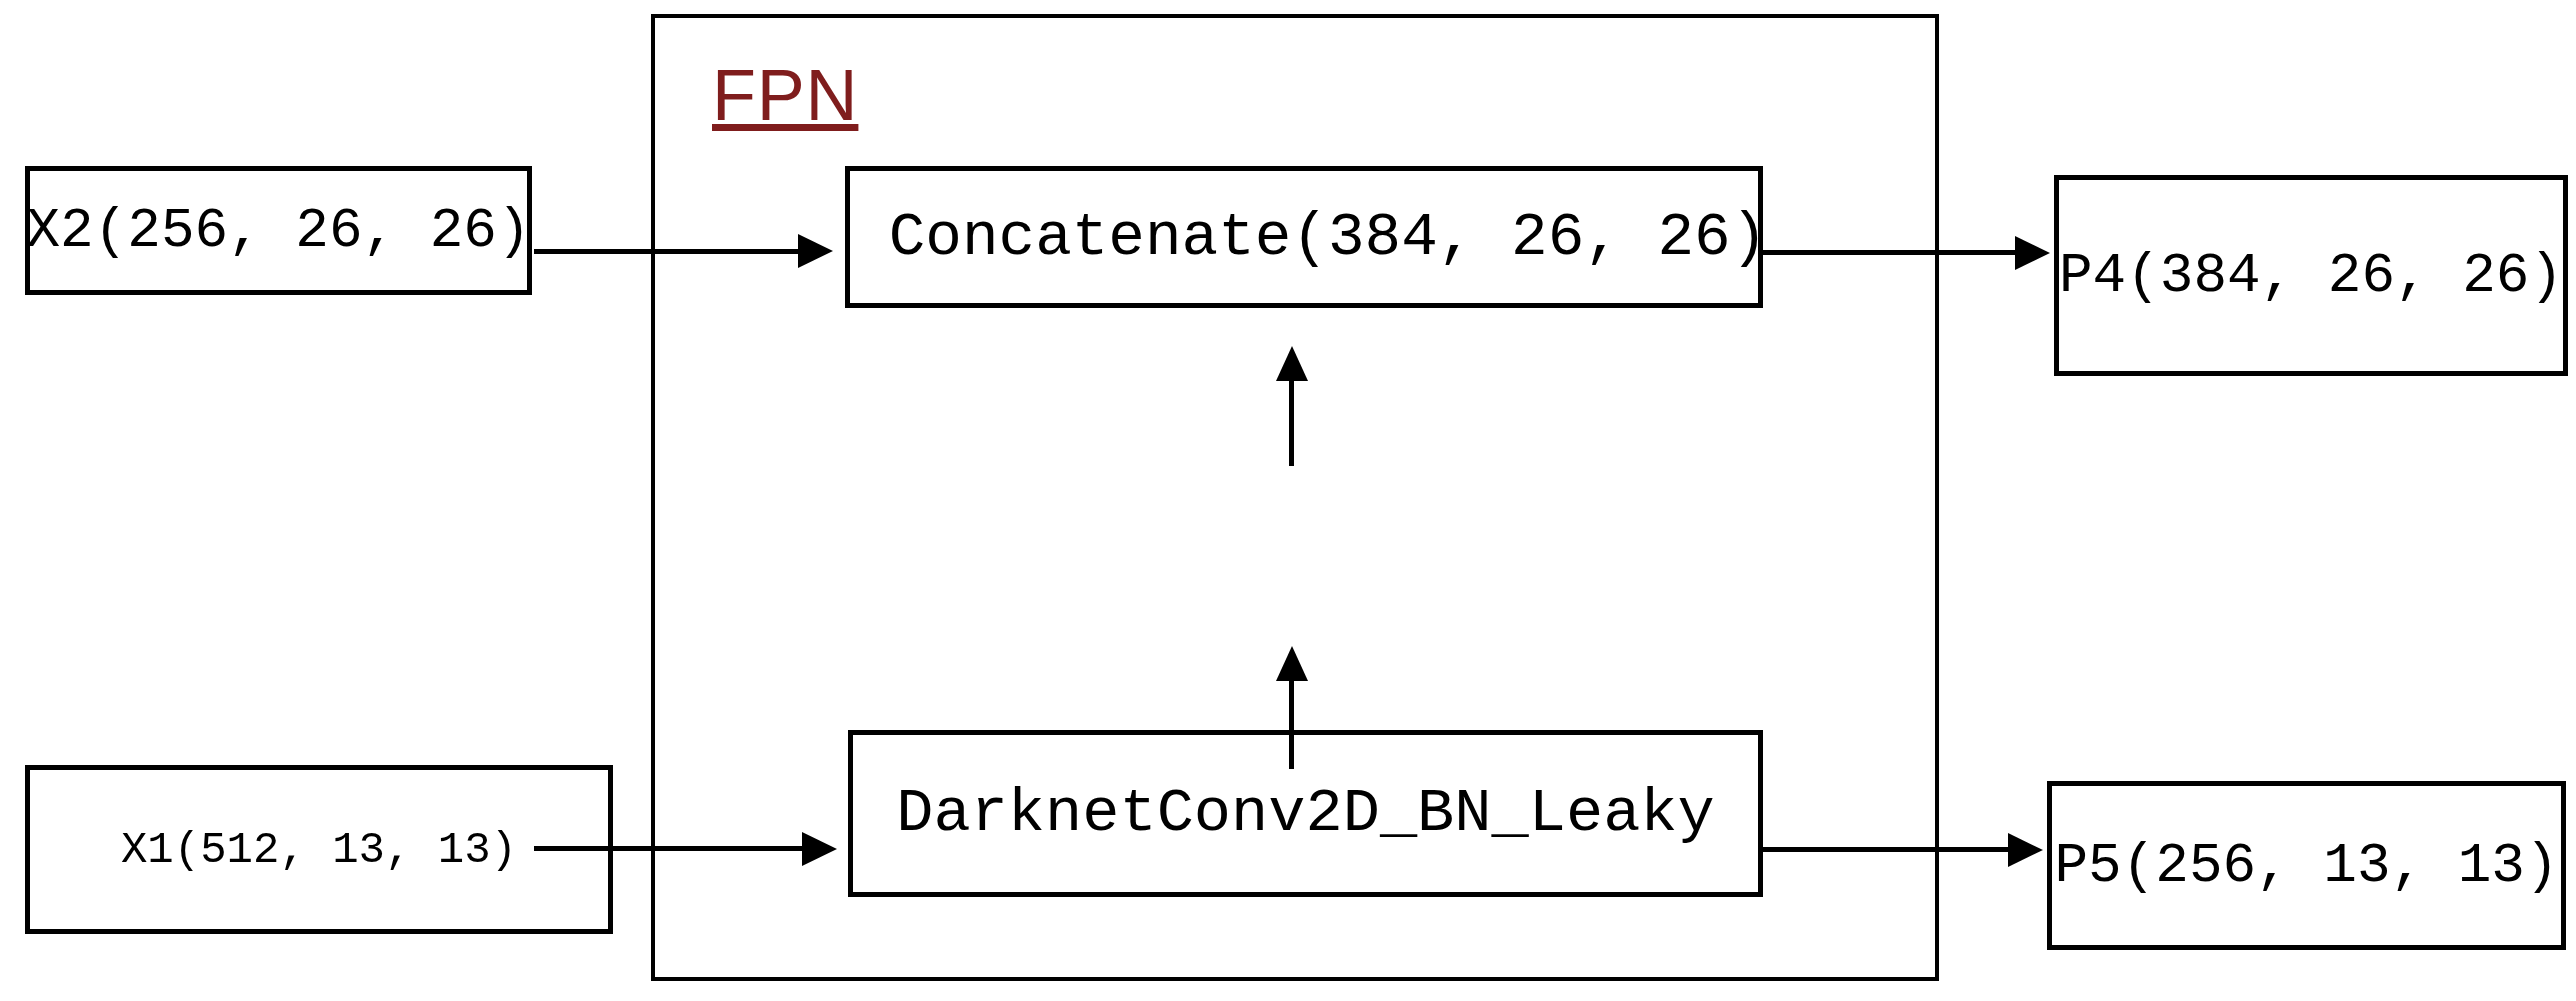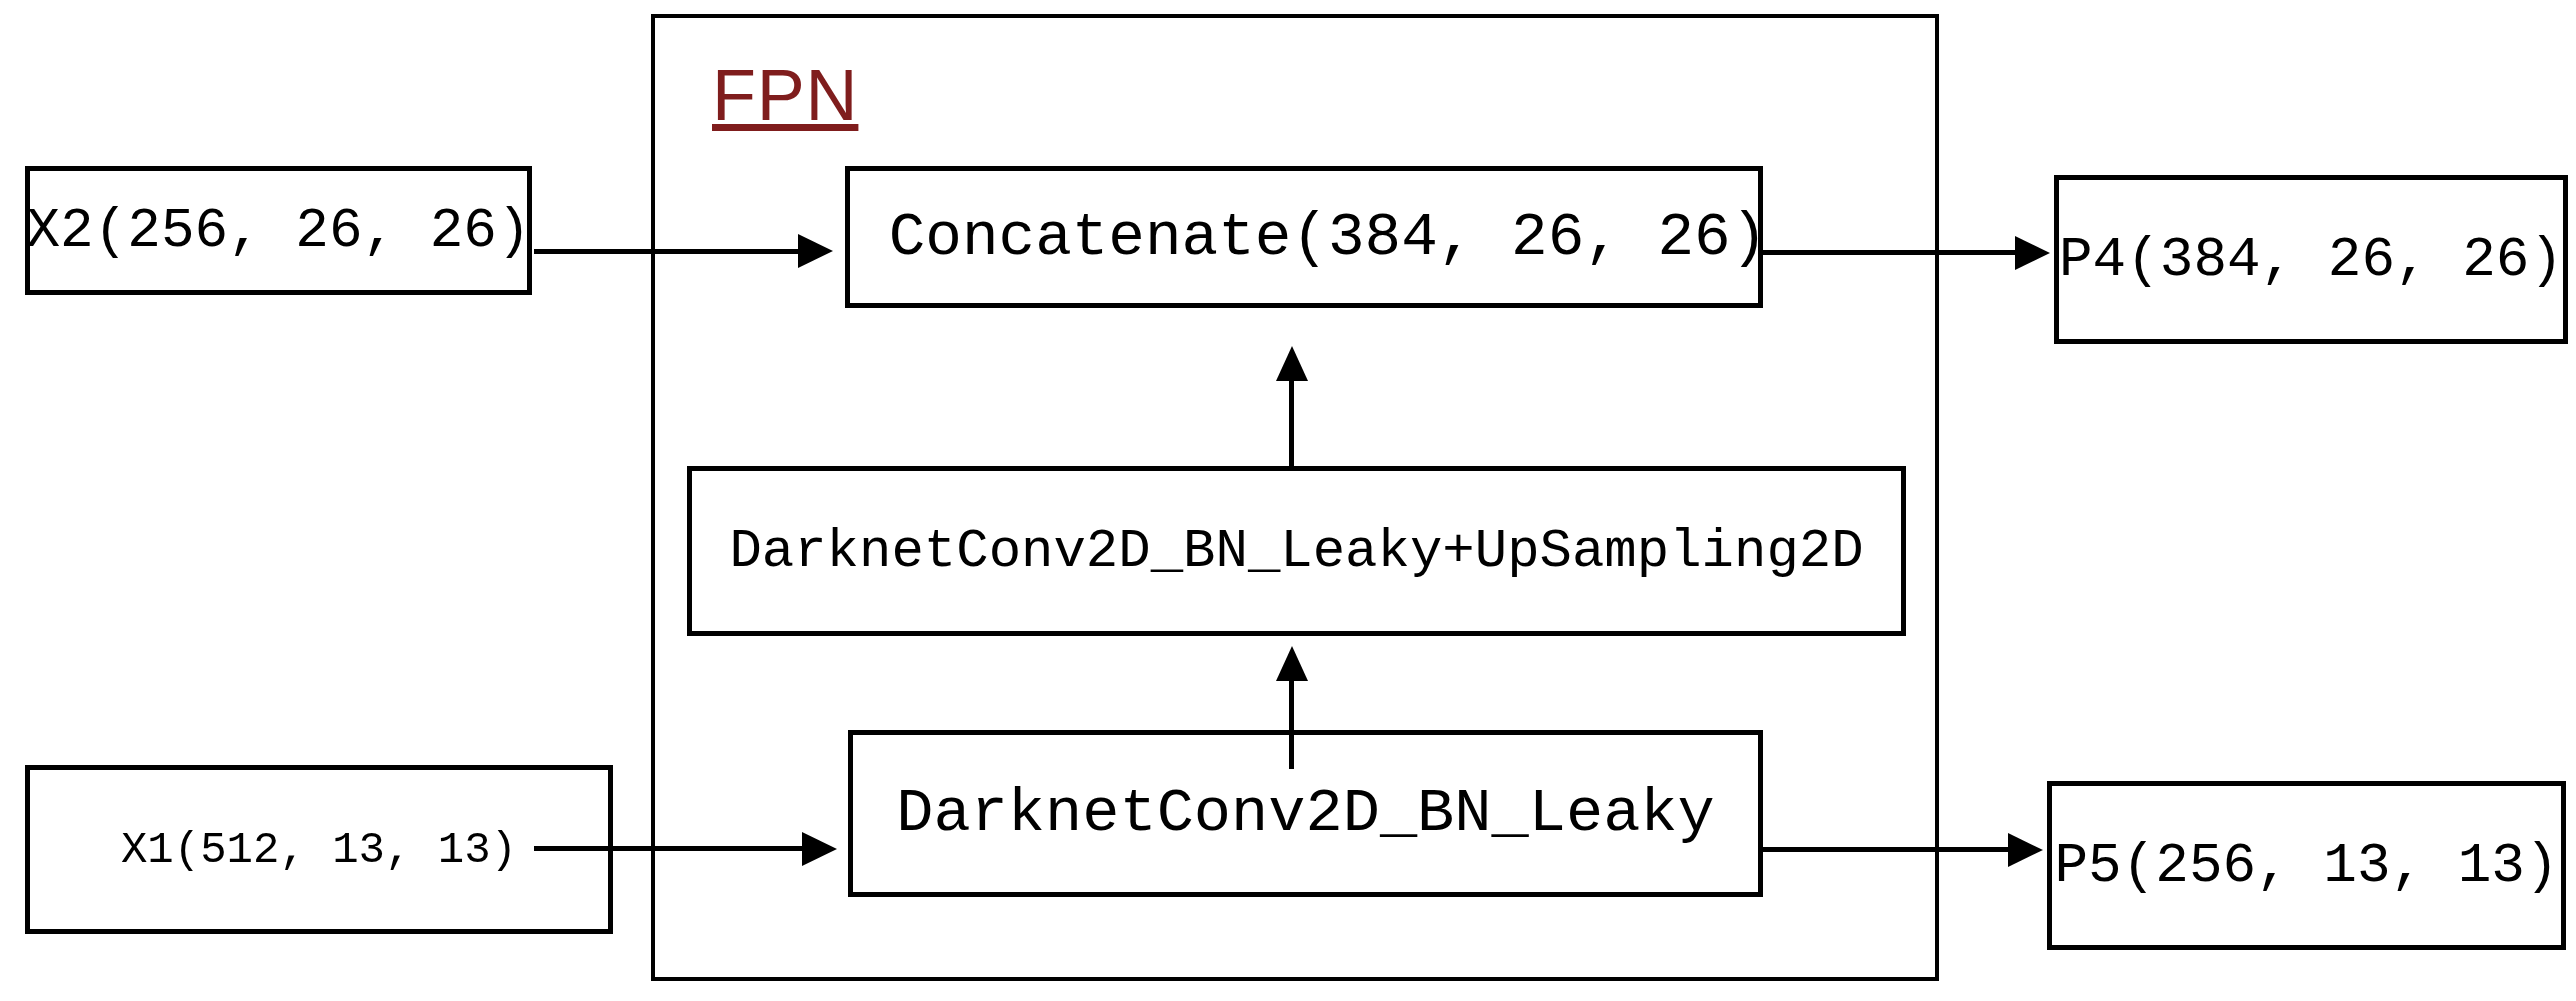--- a/index.html
+++ b/index.html
@@ -47,21 +47,21 @@
     background: #ffffff;
     display: flex;
     align-items: center;
     justify-content: center;
     text-align: center;
     white-space: nowrap;
     color: #000;
   }
   .node-x2          { left: 25px;   top: 166px; width: 507px;  height: 129px; font-size: 56px; }
   .node-concatenate { left: 845px; top: 166px; width: 918px; height: 142px; font-size: 61px; padding-left: 48px; }
-  .node-p4          { left: 2054px; top: 175px; width: 514px;  height: 169px; font-size: 56px; }
+  .node-p4          { left: 2054px; top: 175px; width: 514px;  height: 201px; font-size: 56px; }
   .node-upsample    { left: 687px;  top: 466px; width: 1219px; height: 170px; font-size: 54px; }
   .node-x1          { left: 25px;   top: 765px; width: 588px;  height: 169px; font-size: 44px; }
   .node-darknet     { left: 848px; top: 730px; width: 915px; height: 167px; font-size: 62px; }
   .node-p5          { left: 2047px; top: 781px; width: 519px;  height: 169px; font-size: 56px; }
   
   .hline {
     position: absolute;
     height: 5px;
     background: #000;
   }
@@ -116,23 +116,20 @@
   </div>
 
   <div class="node node-concatenate">
     <span>Concatenate(384, 26, 26)</span>
   </div>
 
   <div class="node node-p4">
     <span>P4(384, 26, 26)</span>
   </div>
 
-  <div class="node node-upsample">
-    <span>DarknetConv2D_BN_Leaky+UpSampling2D</span>
-  </div>
 
   <div class="node node-x1">
     <span>X1(512, 13, 13)</span>
   </div>
 
   <div class="node node-darknet">
     <span>DarknetConv2D_BN_Leaky</span>
   </div>
 
   <div class="node node-p5">

